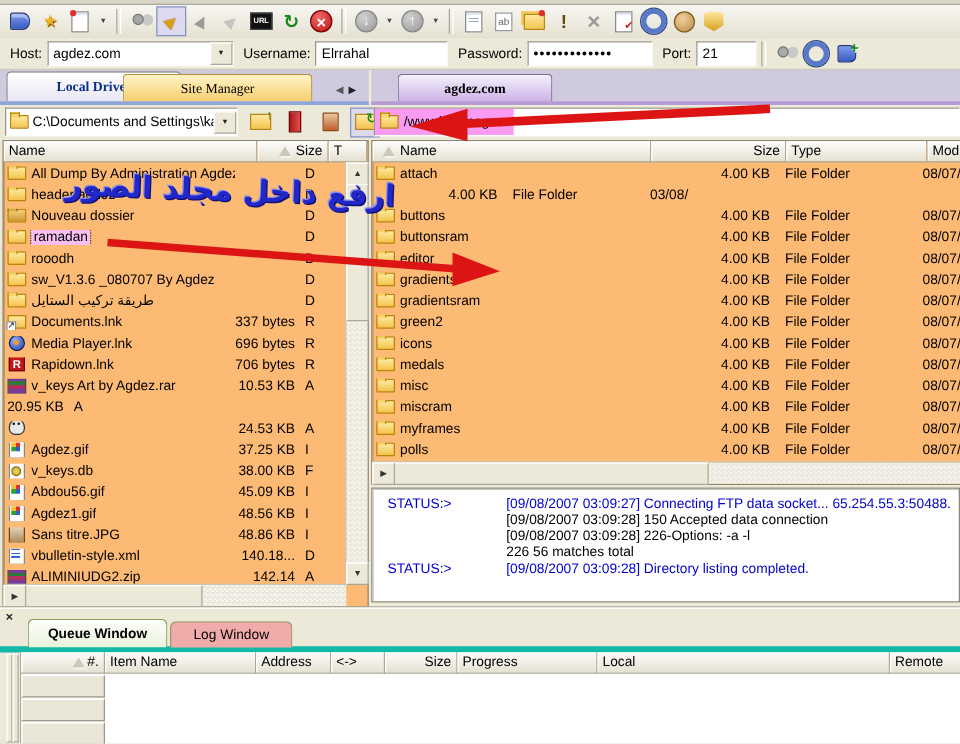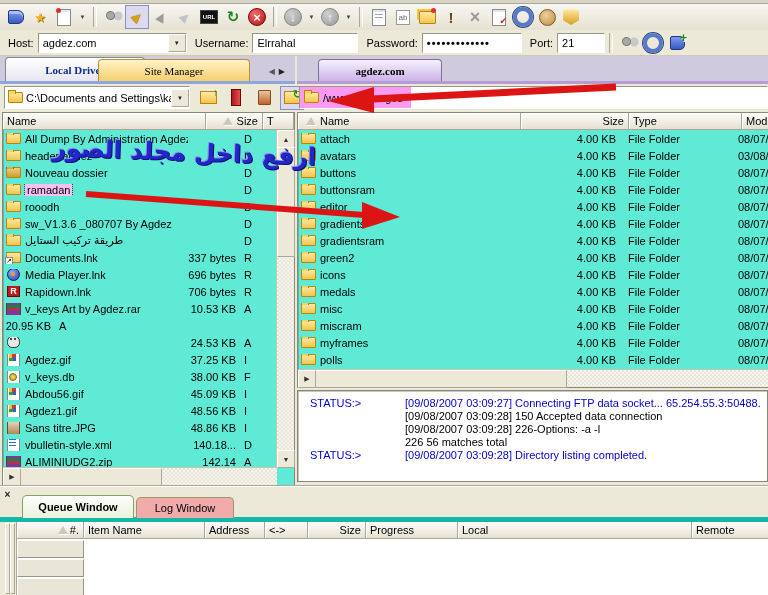--- a/index.html
+++ b/index.html
@@ -96,21 +96,21 @@
   .fi-skull::before{content:"";position:absolute;left:1px;top:-2px;width:11px;height:11px;border-radius:50% 50% 40% 40%;background:#e8e8e8;border:1px solid #333;}
   .fi-skull::after{content:"";position:absolute;left:4px;top:1px;width:2px;height:2px;background:#111;border-radius:50%;box-shadow:4px 0 0 #111;}
   .fi-image::before{content:"";position:absolute;left:1px;top:-2px;width:11px;height:13px;background:#fff;border:1px solid #888;}
   .fi-image::after{content:"";position:absolute;left:3px;top:0;width:7px;height:7px;background:conic-gradient(#e03030 0 25%,#3060d0 25% 50%,#30a030 50% 75%,#f0c030 75%);}
   .fi-db::before{content:"";position:absolute;left:1px;top:-2px;width:11px;height:13px;background:#fff;border:1px solid #888;}
   .fi-db::after{content:"";position:absolute;left:3px;top:2px;width:6px;height:6px;border-radius:50%;background:radial-gradient(#f0e060,#c0a020);border:1px solid #806a10;}
   .fi-jpg::before{content:"";position:absolute;left:1px;top:-2px;width:11px;height:13px;background:linear-gradient(#e8d8c0,#b08a58);border:1px solid #6a4a20;}
   .fi-xml::before{content:"";position:absolute;left:1px;top:-3px;width:11px;height:14px;background:#fff;border:1px solid #888;}
   .fi-xml::after{content:"";position:absolute;left:3px;top:0;width:7px;height:9px;background:repeating-linear-gradient(#2a6ad0 0 1px,transparent 1px 3px);}
   
-  .listpanel{position:absolute;background:#5eead4;}
+  .listpanel{position:absolute;background:#fdba74;}
   .lp-left{left:2px;top:112px;width:291px;height:372px;}
   .lp-right{left:297px;top:112px;width:471px;height:274px;}
   .lhdr{position:absolute;left:0;top:0;right:0;height:17px;display:flex;}
   .hcell{background:linear-gradient(#fdfdfb,#e5e1d1);border-right:1px solid #aca899;border-bottom:1px solid #aca899;
          box-shadow:inset 1px 1px 0 #fff;display:flex;align-items:center;padding:0 4px;overflow:hidden;white-space:nowrap;}
   .hcell.right{justify-content:flex-end;}
   .sorttri{width:0;height:0;border-left:5px solid transparent;border-right:5px solid transparent;border-bottom:8px solid #cdc9b8;
            filter:drop-shadow(1px 1px 0 #fff);margin:0 4px;flex:none;}
   .rows{position:absolute;left:0;right:0;overflow:hidden;}
   .lp-left .rows{top:17px;bottom:17px;right:17px;}
@@ -467,24 +467,20 @@
     <div class="frow">
           <span class="fname">
             <span class="fi fi-folder"></span>
             <span class="nm">attach</span>
           </span>
           <span class="fsize">4.00 KB</span>
           <span class="ftype">File Folder</span>
           <span class="fmod">08/07/</span>
         </div>
         <div class="frow">
-          <span class="fname">
-            <span class="fi fi-folder"></span>
-            <span class="nm">avatars</span>
-          </span>
           <span class="fsize">4.00 KB</span>
           <span class="ftype">File Folder</span>
           <span class="fmod">03/08/</span>
         </div>
         <div class="frow">
           <span class="fname">
             <span class="fi fi-folder"></span>
             <span class="nm">buttons</span>
           </span>
           <span class="fsize">4.00 KB</span>
@@ -646,21 +642,21 @@
             <span>Address</span>
           </div>
           <div class="qh" style="width: 43px;">
 
             <span>&lt;-&gt;</span>
           </div>
           <div class="qh right" style="width: 58px;">
 
             <span>Size</span>
           </div>
-          <div class="qh" style="width: 92px;">
+          <div class="qh" style="width: 112px;">
 
             <span>Progress</span>
           </div>
           <div class="qh" style="width: 234px;">
 
             <span>Local</span>
           </div>
           <div class="qh" style="width: 80px;">
 
             <span>Remote</span>

